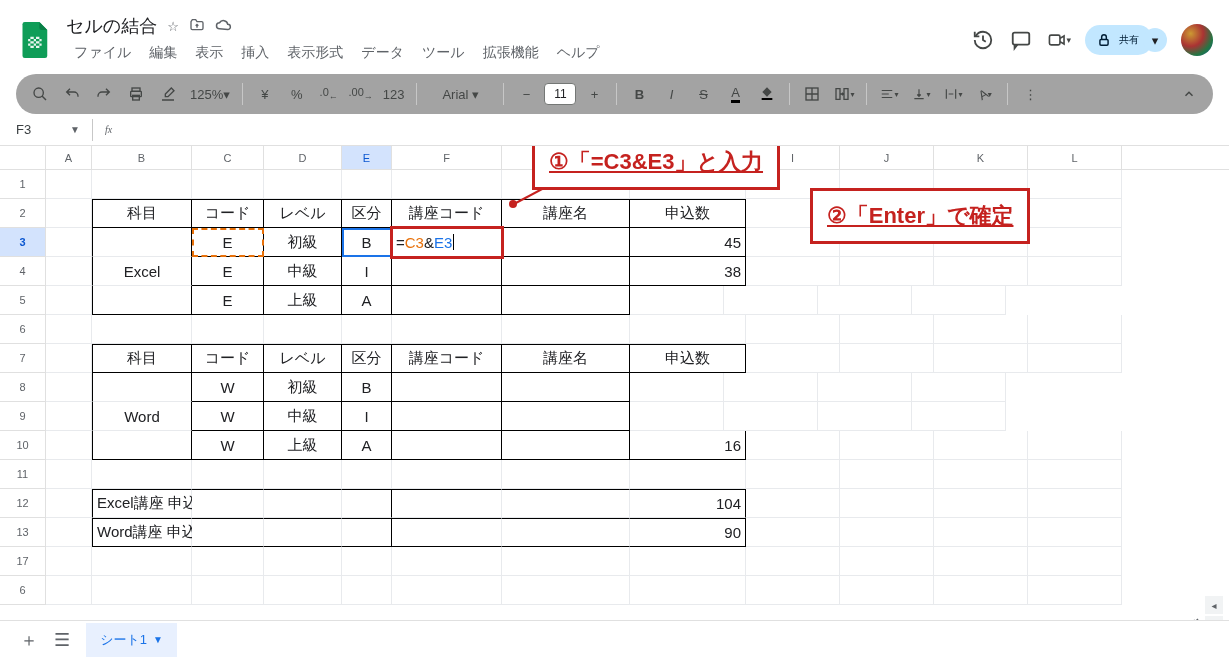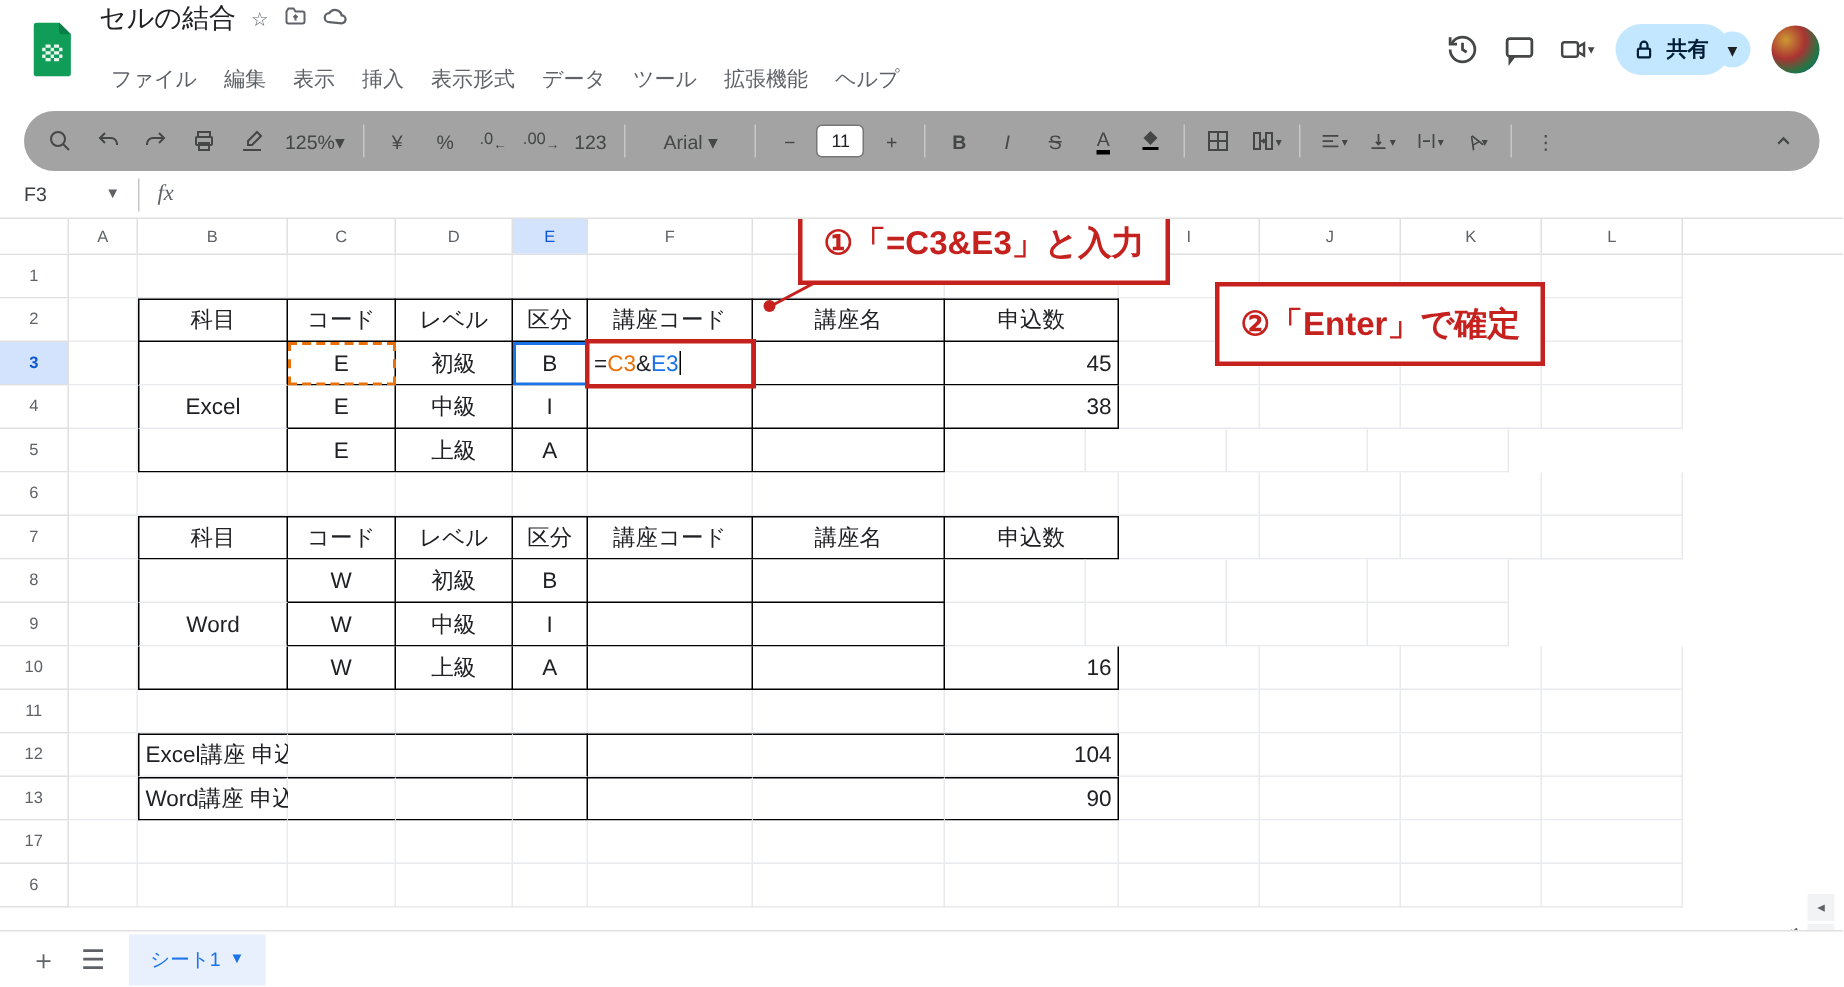--- a/index.html
+++ b/index.html
@@ -1,46 +1,46 @@
 <!DOCTYPE html>
 <html><head>
 <meta charset="utf-8">
 <style>
 * { box-sizing: border-box; margin: 0; padding: 0; }
 body { font-family: Arial, 'Helvetica Neue', sans-serif; font-size: 13px; color: #202124; background: #fff; overflow: hidden; width: 1229px; height: 658px; position: relative; }
 
 
-.header { display: flex; align-items: center; padding: 0 16px 0 16px; gap: 10px; }
+.header { display: flex; align-items: center; padding: 14px 16px 0 16px; gap: 10px; }
 .logo { width: 40px; height: 40px; display: flex; align-items: center; justify-content: center; }
 .logo svg { width: 28px; height: 36px; }
 .title-area { flex: 1; }
 .title-row { display: flex; align-items: center; gap: 10px; }
 .doc-title { font-size: 18px; color: #202124; }
 .title-icon { color: #5f6368; cursor: pointer; }
-.menu-row { display: flex; gap: 2px; margin-top: 16px; }
+.menu-row { display: flex; gap: 2px; margin-top: 2px; }
 .menu-item { padding: 4px 8px; color: #5f6368; font-size: 14px; cursor: pointer; border-radius: 4px; }
 .header-right { display: flex; align-items: center; gap: 14px; }
 .hr-icon { color: #444746; cursor: pointer; width: 24px; height: 24px; display:flex; align-items:center; justify-content:center; }
-.share-btn { background: #c2e7ff; color: #001d35; padding: 8px 14px 8px 12px; border-radius: 20px; display: flex; align-items: center; gap: 8px; font-size: 14px; font-weight: 700; cursor: pointer; }
+.share-btn { background: #c2e7ff; color: #001d35; padding: 8px 14px 8px 12px; border-radius: 20px; display: flex; align-items: center; gap: 8px; font-size: 10px; font-weight: 400; cursor: pointer; }
 .share-caret { background: #c2e7ff; border-radius: 50%; width:24px; height:24px; display:flex; align-items:center; justify-content:center; cursor:pointer; margin-left:-10px;}
 .avatar { width: 32px; height: 32px; border-radius: 50%; background: radial-gradient(circle at 30% 30%, #c93, #a33 40%, #274 70%, #159); cursor: pointer; }
 
 
 .toolbar { margin: 8px 16px 4px 16px; background: #a3a3a3; border-radius: 24px; padding: 4px 10px; display: flex; align-items: center; gap: 4px; height: 40px; }
 .tb-btn { min-width: 28px; height: 28px; display: flex; align-items: center; justify-content: center; color: #444746; cursor: pointer; border-radius: 4px; font-size: 13px; }
 .tb-sep { width: 1px; height: 22px; background: #c7c7c7; margin: 0 4px; }
 .tb-text { font-size: 13px; color: #444746; padding: 0 4px; }
 .font-sel { border: 1px solid transparent; padding: 2px 8px; min-width: 70px; }
 .size-box { border: 1px solid #747775; border-radius: 4px; width: 32px; height: 22px; text-align: center; font-size: 12px; display:flex; align-items:center; justify-content:center; background:#fff; }
 .collapse { margin-left: auto; }
 
 
 .formula-row { display: flex; align-items: center; padding: 0 16px 4px 8px; gap: 0; border-bottom: 1px solid #e0e0e0; height: 28px; }
 .name-box { width: 80px; padding: 2px 8px; color: #3c4043; font-size: 13px; display:flex; align-items:center; justify-content:space-between; }
-.fx { color: #5f6368; font-style: italic; font-family: serif; padding: 0 8px; font-size: 15px; }
+.fx { color: #5f6368; font-style: italic; font-family: serif; padding: 0 8px; font-size: 10px; }
 .formula-input { flex: 1; font-size: 14px; padding: 2px 4px; }
 .formula-input .eq { color: #202124; }
 .formula-input .ref1 { color: #e8710a; }
 .formula-input .amp { color: #202124; }
 .formula-input .ref2 { color: #1967d2; border-bottom: 1px solid #1967d2; }
 
 
 .grid-wrap { position: relative; overflow: hidden; height: 530px; }
 .col-headers { display: flex; height: 24px; background: #fff; border-bottom: 1px solid #e0e0e0; }
 .corner { width: 46px; border-right: 1px solid #e0e0e0; background:#fff; }
@@ -72,21 +72,21 @@
 
 .sel-e3 { outline: 2px solid #1a73e8; outline-offset: -2px; }
 
 .editing { outline: 3px solid #c5221f; outline-offset: -1px; z-index: 5; background:#fff; }
 .editing .ref1 { color: #e8710a; }
 .editing .ref2 { color: #1a73e8; }
 .editing .cursor { border-right: 1px solid #000; animation: blink 1s infinite; margin-left:1px; height:16px; display:inline-block;}
 @keyframes blink { 50% { opacity: 0; } }
 
 
-.anno { position: absolute; border: 3px solid #c5221f; background: #fff; color: #c5221f; font-weight: bold; font-size: 22px; padding: 10px 14px; z-index: 20; }
+.anno { position: absolute; border: 3px solid #c5221f; background: #fff; color: #c5221f; font-weight: bold; font-size: 22px; padding: 10px 14px; z-index: 20; text-decoration: underline; }
 .anno-line { position: absolute; background: #c5221f; z-index: 19; transform-origin: left center; height:2px; }
 .anno-dot { position: absolute; width: 8px; height: 8px; border-radius: 50%; background: #c5221f; z-index: 20; }
 
 
 .footer { position: absolute; bottom: 0; left: 0; right: 0; height: 38px; border-top: 1px solid #e0e0e0; display: flex; align-items: center; padding: 0 20px; gap: 16px; background: #fff; }
 .sheet-tab { background: #e8f0fe; color: #1a73e8; padding: 8px 14px; font-size: 13px; font-weight: 500; border-radius: 0; cursor: pointer; display:flex; align-items:center; gap:6px; }
 .ft-icon { color: #5f6368; cursor: pointer; font-size: 18px; }
 
 
 .hscroll { position:absolute; bottom:38px; left:46px; right:30px; height:14px; background:#f1f3f4; }

